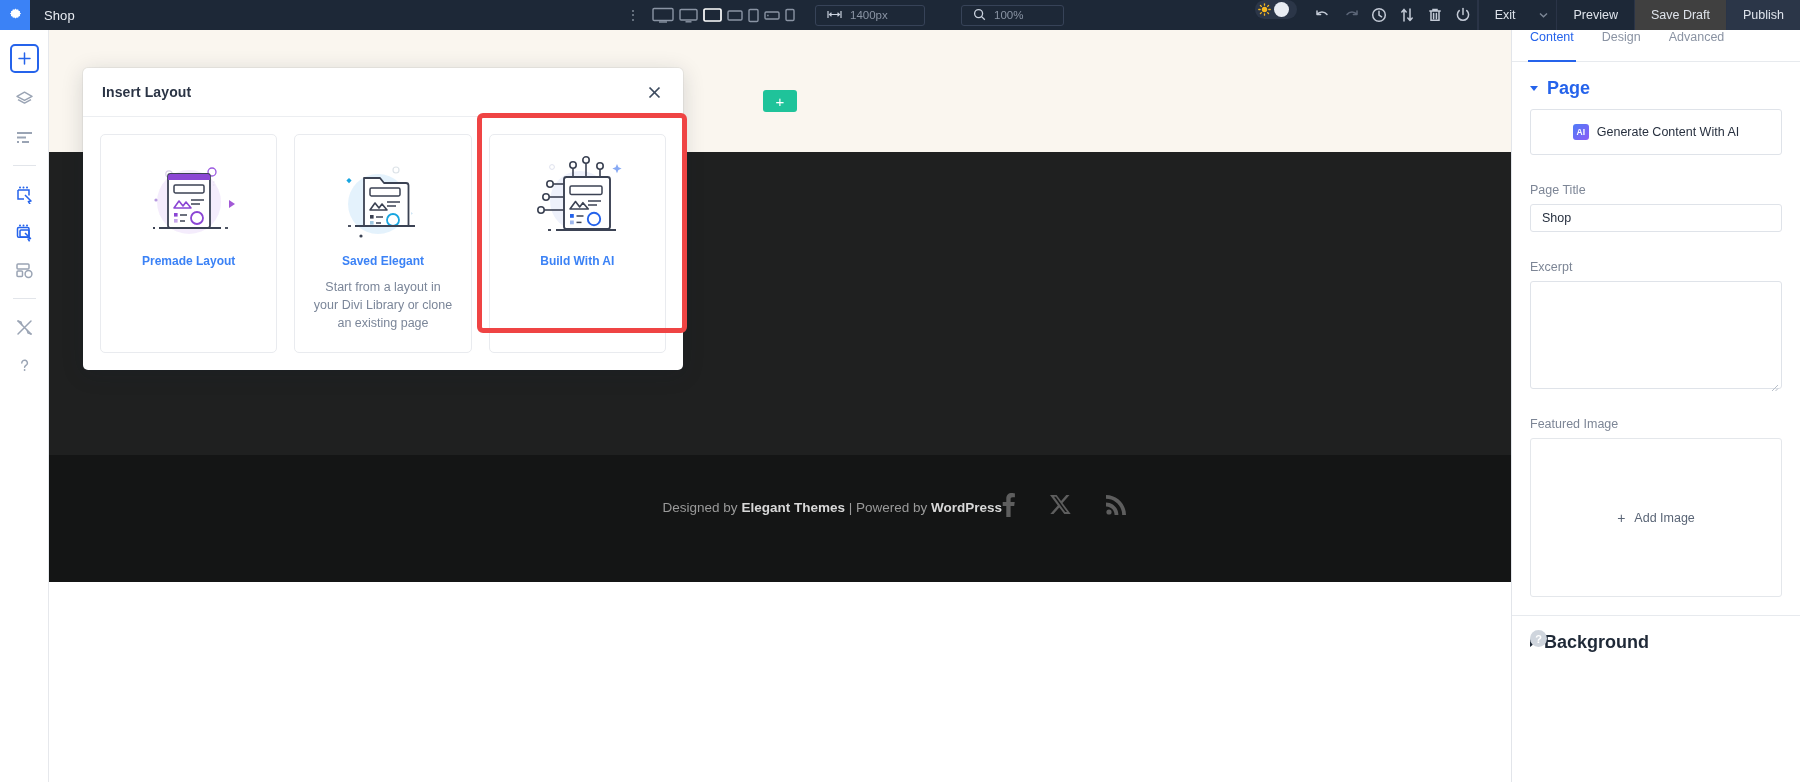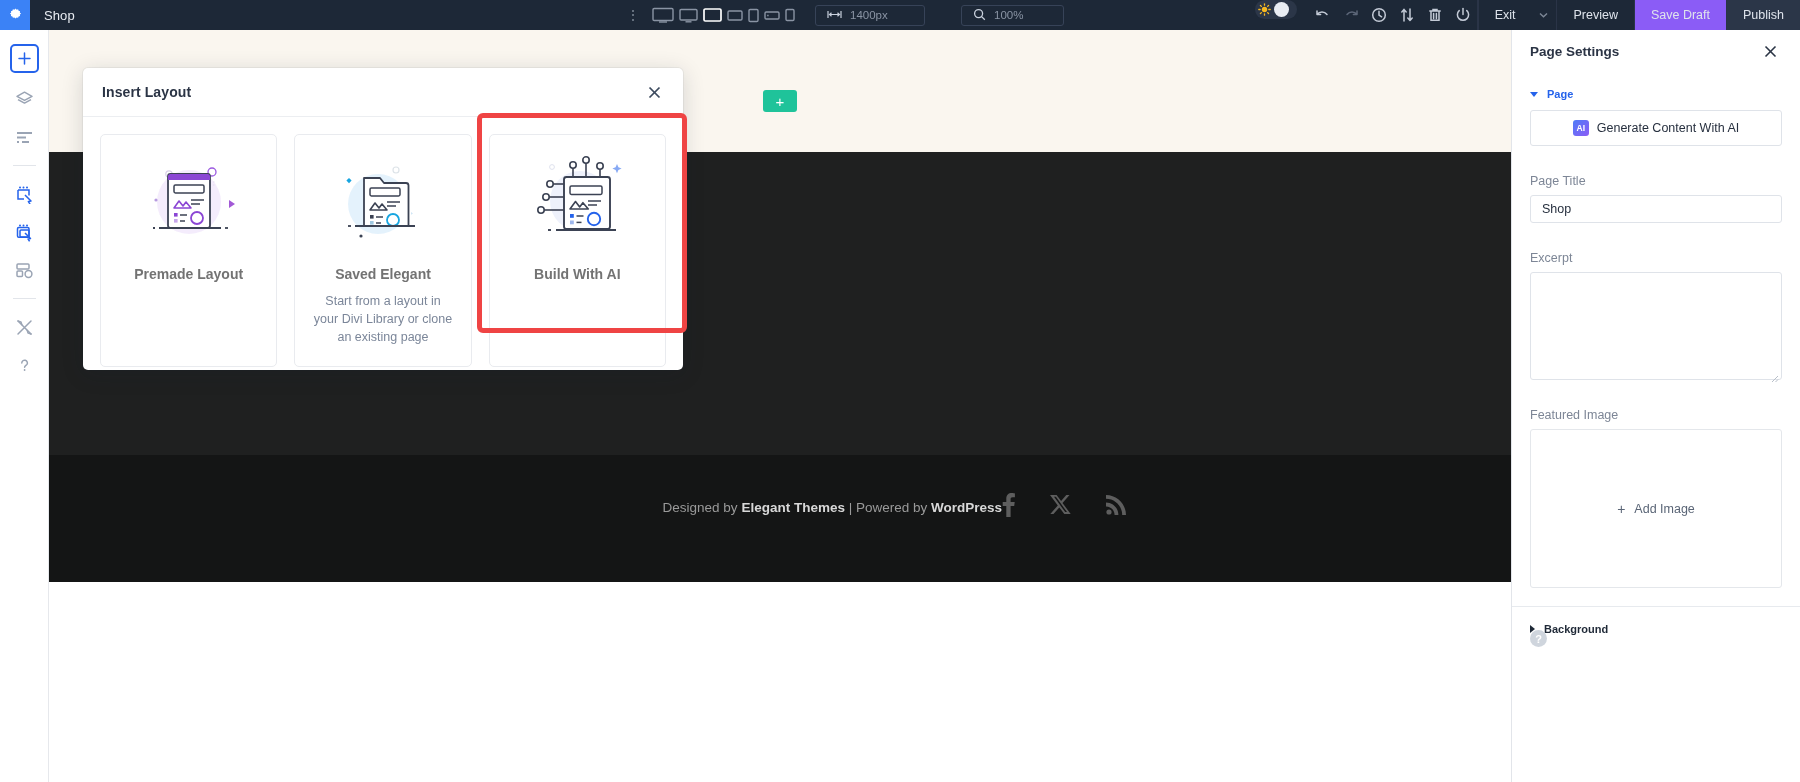--- a/index.html
+++ b/index.html
@@ -62,21 +62,21 @@
   .tb-icn svg { stroke: #c3cad6; fill: none; stroke-width: 1.5; }
   .tb-icn.dim svg { stroke: #5c6678; }
   .tb-btn {
     height: 30px; display: flex; align-items: center; justify-content: center;
     padding: 0 16px; font-size: 12.5px; color: #dfe4ec; cursor: pointer;
     border-left: 1px solid #2a3447;
   }
   .tb-btn.caret { padding: 0 8px; border-left: none; }
   .tb-btn.caret svg { stroke: #7d8796; fill: none; stroke-width: 1.4; }
   .tb-btn.save { background: #2c3purple; }
-  .tb-btn.save, .tb-btn.publish { background: #8b5cf6; }
+  .tb-btn.save, .tb-btn.publish { background: #404040; }
   .tb-btn.publish { background: #2b3648; }
   .tb-sep { width: 1px; height: 30px; background: #2a3447; }
 
   
   .rail {
     position: absolute; top: 30px; left: 0;
     width: 49px; height: 752px;
     background: #ffffff; border-right: 1px solid #e6e8ec;
     display: flex; flex-direction: column; align-items: center;
     padding-top: 14px; gap: 0; z-index: 50;
@@ -145,21 +145,21 @@
   .modal-close { width: 20px; height: 20px; display: flex; align-items: center; justify-content: center; cursor: pointer; }
   .modal-close svg { stroke: #3c4a5e; stroke-width: 1.7; fill: none; }
 
   .cards { display: flex; padding: 17px 17px 0 17px; gap: 17px; }
   .card {
     width: 184px; border: 1px solid #e9ebef; border-radius: 5px;
     padding: 18px 12px 20px; text-align: center; cursor: pointer;
     background: #fff; position: relative;
   }
   .card-art { height: 95px; display: flex; align-items: center; justify-content: center; }
-  .card-title { font-size: 14px; color: #737373; font-weight: bold; margin-top: 18px; }
+  .card-title { font-size: 12px; color: #3b82f6; font-weight: bold; margin-top: 6px; }
   .card-desc { font-size: 12.5px; color: #7b8699; line-height: 1.42; margin-top: 11px; padding: 0 6px; }
 
   .card-highlight {
     position: absolute; top: -22px; left: -13px;
     width: 210px; height: 220px;
     border: 5px solid #ef4444; border-radius: 6px;
     pointer-events: none;
   }
   .card.hl { z-index: 5; }
 
@@ -186,26 +186,26 @@
   .ptab.active::after {
     content: ''; position: absolute; left: -2px; right: -2px; bottom: -1px;
     height: 2px; background: #2563eb;
   }
   .sect-head {
     display: flex; align-items: center; gap: 9px;
     padding: 16px 18px 10px; cursor: pointer;
   }
   .sect-head .tri { width: 0; height: 0; border-left: 4.5px solid transparent; border-right: 4.5px solid transparent; border-top: 5.5px solid #2563eb; }
   .sect-head.collapsed .tri { border: none; border-top: 4.5px solid transparent; border-bottom: 4.5px solid transparent; border-left: 5.5px solid #1f2937; }
-  .sect-head .sl { font-size: 11px; color: #2563eb; font-weight: bold; }
+  .sect-head .sl { font-size: 18px; color: #2563eb; font-weight: bold; }
   .sect-head.collapsed .sl { color: #1f2937; }
 
   .panel-body { padding: 0 18px; }
   .ai-btn {
-    height: 36px; border: 1px solid #dfe3e9; border-radius: 3px;
+    height: 46px; border: 1px solid #dfe3e9; border-radius: 3px;
     display: flex; align-items: center; justify-content: center; gap: 8px;
     font-size: 12.5px; color: #27303f; cursor: pointer; background: #fff;
   }
   .ai-badge {
     width: 16px; height: 16px; border-radius: 3px;
     background: linear-gradient(135deg,#4f7cf7,#8b5cf6);
     color: #fff; font-size: 8.5px; font-weight: bold;
     display: flex; align-items: center; justify-content: center;
   }
   .fld-label { font-size: 12.5px; color: #7d8696; margin: 28px 0 7px; }
@@ -586,30 +586,26 @@
           <line x1="36" y1="75" x2="39" y2="75" stroke="#3b4253" stroke-width="1.9"></line>
           <path d="M105 9l1.4 3.2 3.2 1.4-3.2 1.4-1.4 3.2-1.4-3.2-3.2-1.4 3.2-1.4z" fill="#2563eb" opacity=".55"></path>
         </svg>
       </div>
       <div class="card-title">Build With AI</div>
     </div>
   </div>
 </div>
 
 <div class="panel">
-  <div class="panel-head">
-    <div class="panel-title">Page Settings</div>
-    <div class="panel-close">
-      <svg width="13" height="13" viewBox="0 0 13 13">
-          <line x1="1.5" y1="1.5" x2="11.5" y2="11.5"></line>
-          <line x1="11.5" y1="1.5" x2="1.5" y2="11.5"></line>
-        </svg>
-    </div>
-  </div>
-
+
+  <div class="panel-tabs">
+    <div class="ptab active">Content</div>
+    <div class="ptab">Design</div>
+    <div class="ptab">Advanced</div>
+  </div>
 
   <div class="sect-head">
     <span class="tri"></span>
     <span class="sl">Page</span>
   </div>
 
   <div class="panel-body">
     <div class="ai-btn">
       <span class="ai-badge">AI</span>
       <span>Generate Content With AI</span>

